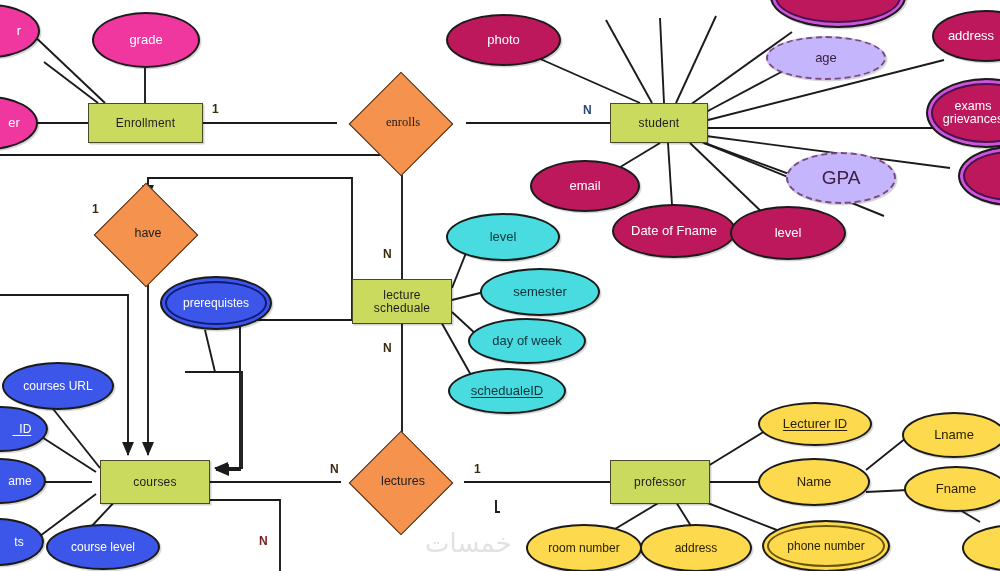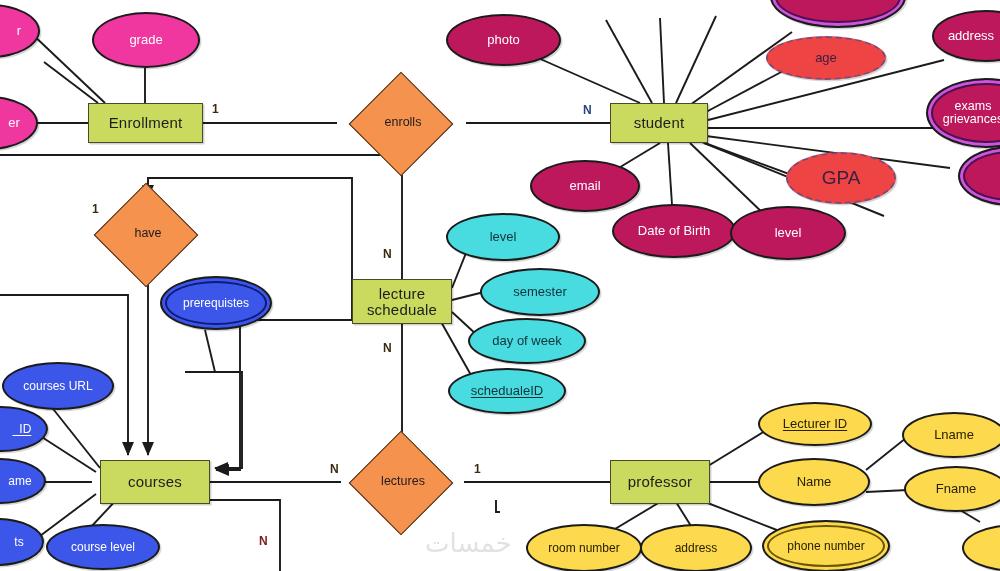--- a/index.html
+++ b/index.html
@@ -5,39 +5,39 @@
   html,body{margin:0;padding:0;background:#ffffff;}
   body{font-family:"Liberation Sans","DejaVu Sans",sans-serif;}
   #canvas{position:relative;width:1000px;height:571px;background:#fff;overflow:hidden;}
   svg#wires{position:absolute;left:0;top:0;width:1000px;height:571px;}
 
   .node{position:absolute;box-sizing:border-box;display:flex;align-items:center;
         justify-content:center;text-align:center;line-height:1.05;}
 
   
   .entity{background:#cada5f;border:1.6px solid #4a4a2a;color:#1d1d1d;
-          font-size:15px;font-weight:400;letter-spacing:.2px;
+          font-size:12px;font-weight:400;letter-spacing:.2px;
           box-shadow:1.5px 1.5px 0 rgba(0,0,0,.18);}
 
   
   .diamond{background:transparent;}
   .diamond .dshape{position:absolute;left:0;top:0;width:100%;height:100%;
         background:#f4924e;border:1.6px solid #3b2a1a;
         transform:rotate(45deg);}
   .diamond .dlabel{position:relative;z-index:3;font-size:12.5px;color:#1d1d1d;}
 
   
   .ell{border-radius:50%;border:2px solid #1b1b1b;font-size:13px;
        box-shadow:1.5px 1.5px 0 rgba(0,0,0,.16);}
   .ell.pink{background:#f0369f;color:#fff;}
   .ell.purple{background:#be185d;color:#fff;}
   .ell.blue{background:#3b56e8;color:#fff;}
   .ell.cyan{background:#48dbe0;color:#10343a;}
   .ell.yellow{background:#fcd94d;color:#2a2100;}
-  .ell.derived{background:#ef4444;color:#3b2040;border:2px dashed #7a4a7a;}
+  .ell.derived{background:#c4b5fd;color:#3b2040;border:2px dashed #7a4a7a;}
   .ell.multi{box-shadow:inset 0 0 0 3px #fff, 0 0 0 0 transparent,1.5px 1.5px 0 rgba(0,0,0,.16);}
   .ell.multi.blue{box-shadow:inset 0 0 0 3px #3b56e8, inset 0 0 0 5px #101a7a,1.5px 1.5px 0 rgba(0,0,0,.16);}
   .ell.multi.purple{box-shadow:inset 0 0 0 3px #cc55dd, inset 0 0 0 5px #4a1050,1.5px 1.5px 0 rgba(0,0,0,.16);}
   .ell.multi.yellow{box-shadow:inset 0 0 0 3px #fcd94d, inset 0 0 0 5px #6b5500,1.5px 1.5px 0 rgba(0,0,0,.16);}
   .ell .key{text-decoration:underline;text-underline-offset:2px;}
 
   .card{font-size:12px;font-weight:bold;color:#3a2b10;position:absolute;z-index:6;}
   .card.blue{color:#26457a;}
   .card.red{color:#7a2020;}
 
@@ -145,21 +145,21 @@
   </div>
 
   <div class="node entity" style="left:100px;top:460px;width:110px;height:44px;">
     <span>courses</span>
   </div>
 
   <div class="node entity" style="left:610px;top:460px;width:100px;height:44px;">
     <span>professor</span>
   </div>
 
-  <div class="node diamond" style="left:340px;top:87px;width:126px;height:72px;">
+  <div class="node diamond" style="left:340px;top:87px;width:126px;height:72px;font-family:Liberation Serif, serif;">
     <div class="dshape" style="left:24px;top:0px;width:72px;height:72px;"></div>
     <span class="dlabel">enrolls</span>
   </div>
 
   <div class="node diamond" style="left:78px;top:198px;width:140px;height:72px;">
     <div class="dshape" style="left:31px;top:0px;width:72px;height:72px;"></div>
     <span class="dlabel">have</span>
   </div>
 
   <div class="node diamond" style="left:340px;top:446px;width:126px;height:72px;">
@@ -200,21 +200,21 @@
 
   <div class="node ell derived" style="left:786px;top:152px;width:110px;height:52px;font-size:19px;">
     <span>GPA</span>
   </div>
 
   <div class="node ell purple" style="left:530px;top:160px;width:110px;height:52px;">
     <span>email</span>
   </div>
 
   <div class="node ell purple" style="left:612px;top:204px;width:124px;height:54px;">
-    <span>Date of Birth</span>
+    <span>Date of Fname</span>
   </div>
 
   <div class="node ell purple" style="left:730px;top:206px;width:116px;height:54px;">
     <span>level</span>
   </div>
 
 
   <div class="node ell purple" style="left:932px;top:10px;width:108px;height:52px;">
     <span style="padding-right:30px;">address</span>
   </div>

